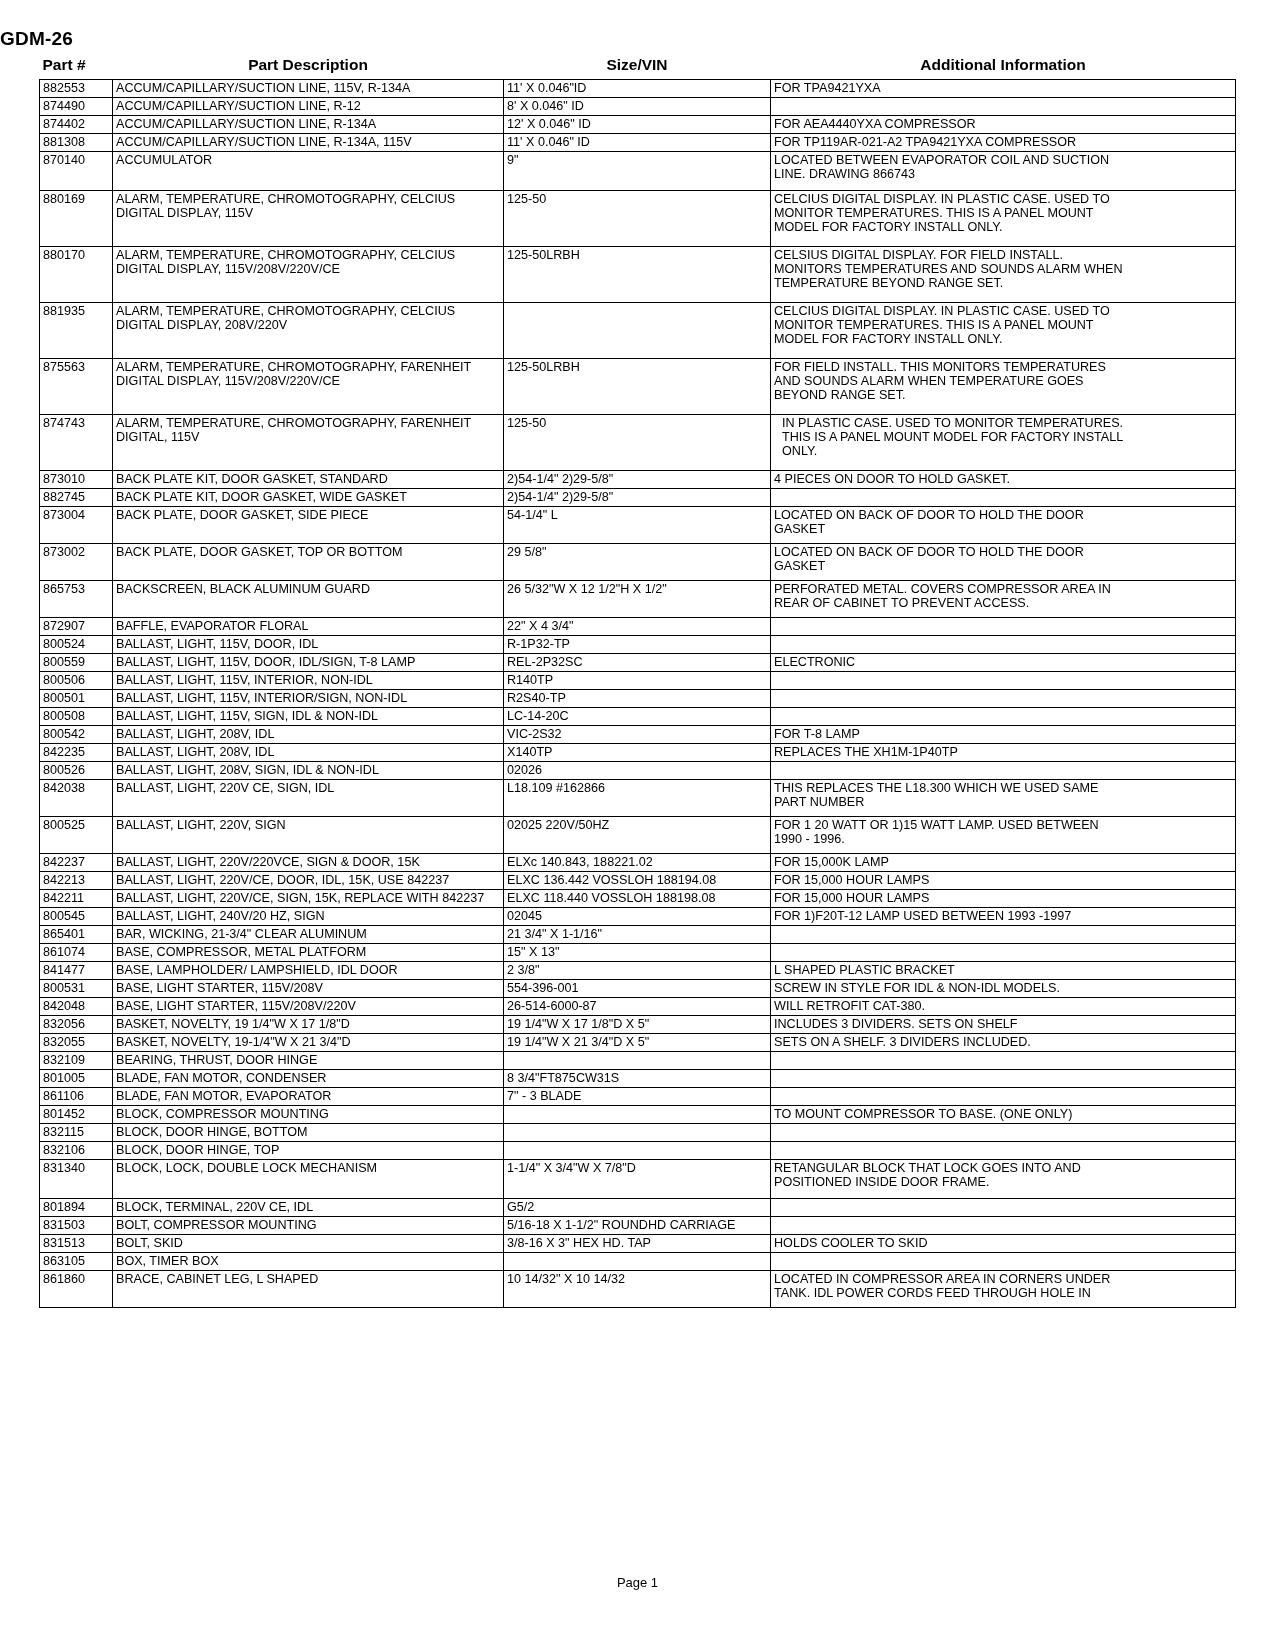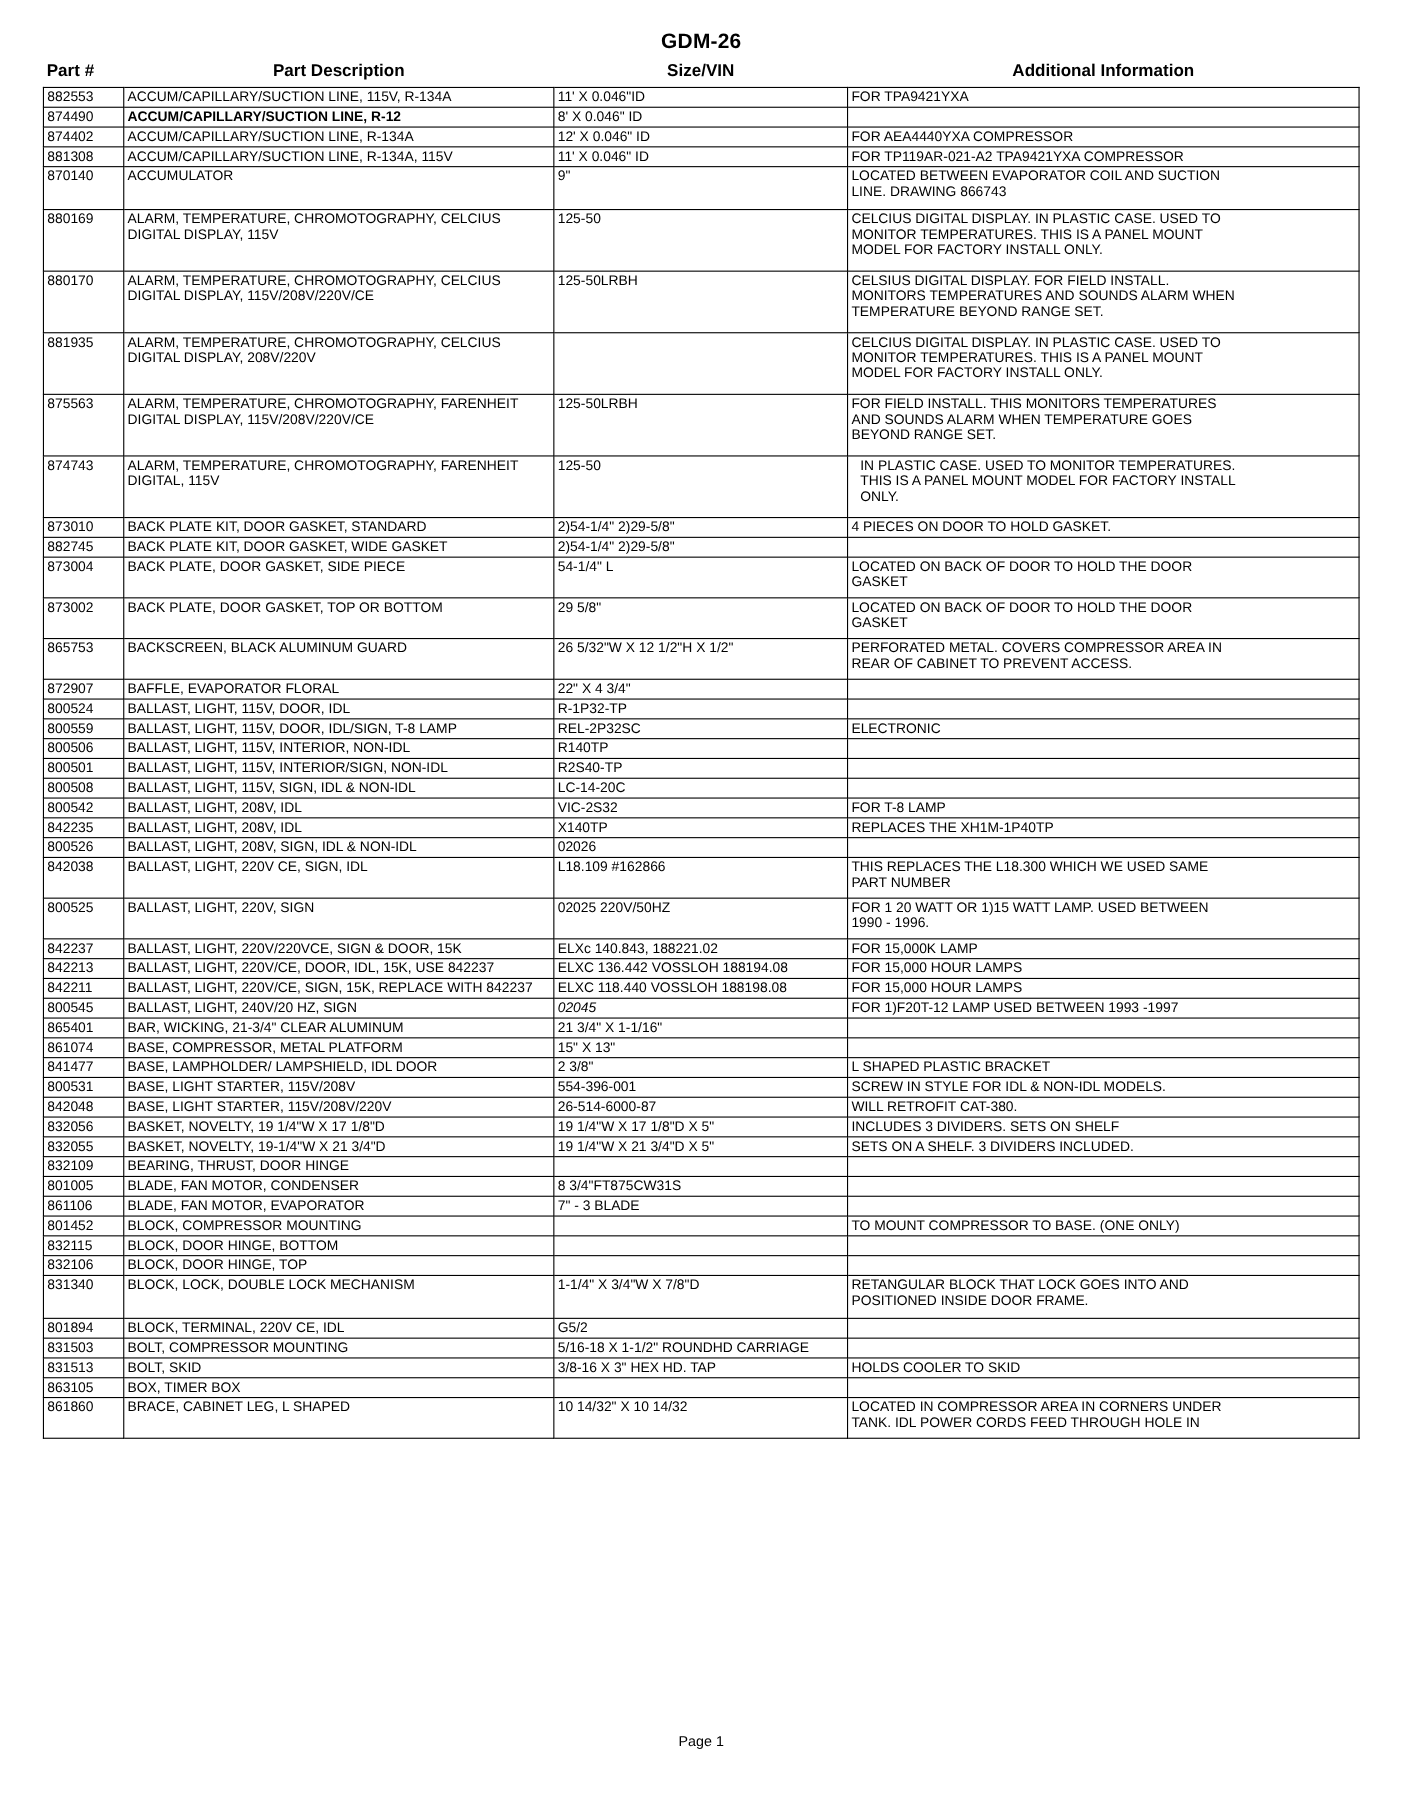--- a/index.html
+++ b/index.html
@@ -15,21 +15,20 @@
     position: relative;
   }
   .page {
     position: relative;
     width: 1275px;
     height: 1651px;
     box-sizing: border-box;
     padding: 0;
   }
   .doc-title {
-    text-align: center;
     font-size: 19px;
     font-weight: bold;
     letter-spacing: 0.2px;
     padding-top: 28px;
     padding-bottom: 6px;
   }
   table.parts {
     border-collapse: collapse;
     table-layout: fixed;
     margin: 0 auto;
@@ -96,21 +95,21 @@
     </thead>
     <tbody id="parts-body">
         <tr>
           <td style="height: 15px;">882553</td>
           <td style="height: 15px;">ACCUM/CAPILLARY/SUCTION LINE, 115V, R-134A</td>
           <td style="height: 15px;">11' X 0.046"ID</td>
           <td style="height: 15px;">FOR TPA9421YXA</td>
         </tr>
         <tr>
           <td style="height: 15px;">874490</td>
-          <td style="height: 15px; font-weight: bold;">ACCUM/CAPILLARY/SUCTION LINE, R-12</td>
+          <td style="height: 15px;">ACCUM/CAPILLARY/SUCTION LINE, R-12</td>
           <td style="height: 15px;">8' X 0.046" ID</td>
           <td style="height: 15px;"></td>
         </tr>
         <tr>
           <td style="height: 15px;">874402</td>
           <td style="height: 15px;">ACCUM/CAPILLARY/SUCTION LINE, R-134A</td>
           <td style="height: 15px;">12' X 0.046" ID</td>
           <td style="height: 15px;">FOR AEA4440YXA COMPRESSOR</td>
         </tr>
         <tr>
@@ -286,21 +285,21 @@
         </tr>
         <tr>
           <td style="height: 15px;">842211</td>
           <td style="height: 15px;">BALLAST, LIGHT, 220V/CE, SIGN, 15K, REPLACE WITH 842237</td>
           <td style="height: 15px;">ELXC 118.440 VOSSLOH 188198.08</td>
           <td style="height: 15px;">FOR 15,000 HOUR LAMPS</td>
         </tr>
         <tr>
           <td style="height: 15px;">800545</td>
           <td style="height: 15px;">BALLAST, LIGHT, 240V/20 HZ, SIGN</td>
-          <td style="height: 15px; font-style: italic;">02045</td>
+          <td style="height: 15px;">02045</td>
           <td style="height: 15px;">FOR 1)F20T-12 LAMP USED BETWEEN 1993 -1997</td>
         </tr>
         <tr>
           <td style="height: 15px;">865401</td>
           <td style="height: 15px;">BAR, WICKING, 21-3/4" CLEAR ALUMINUM</td>
           <td style="height: 15px;">21 3/4" X 1-1/16"</td>
           <td style="height: 15px;"></td>
         </tr>
         <tr>
           <td style="height: 15px;">861074</td>

